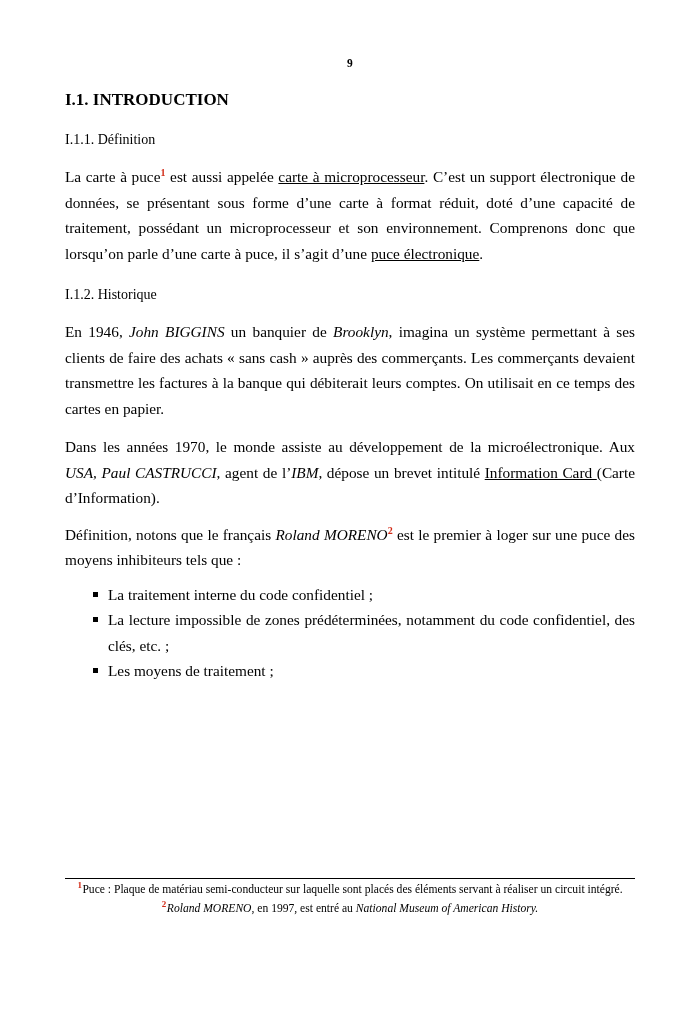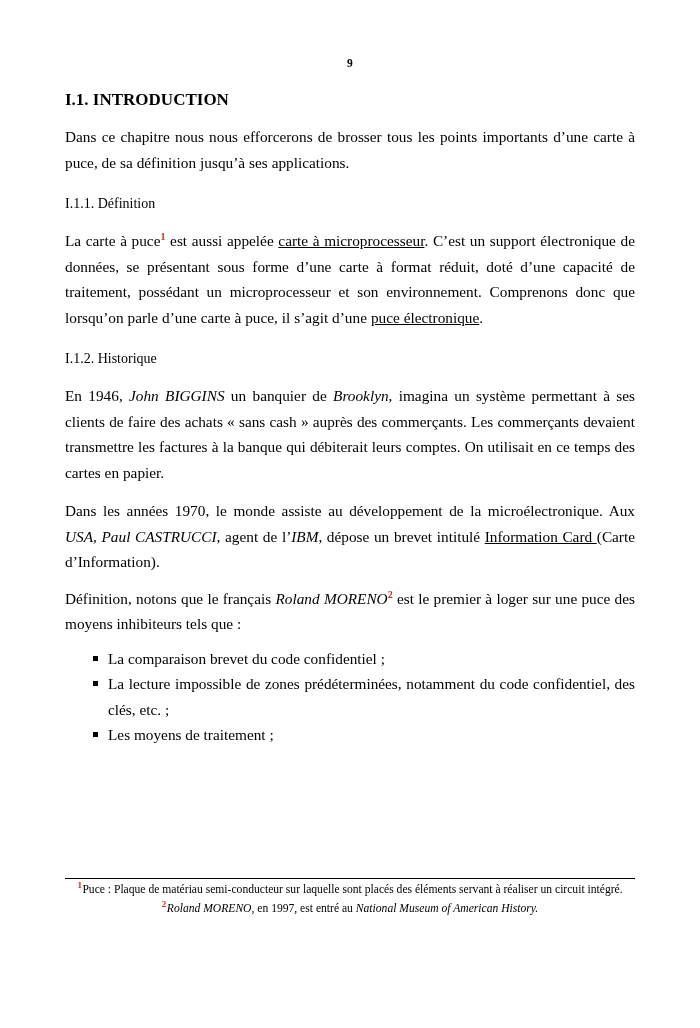--- a/index.html
+++ b/index.html
@@ -124,36 +124,35 @@
 </head>
 <body>
 
 <div class="page">
 
   <div class="page-number">9</div>
 
 
   <h2 class="section-title">I.1. INTRODUCTION</h2>
 
-  <p class="body-text"><span>Dans ce chapitre nous nous efforcerons de brosser tous les points importants d’une carte à puce, de sa définition jusqu’à ses applications.</span></p>
 
   <h3 class="subsection-title">I.1.1.  Définition</h3>
 
   <p class="body-text"><span>La carte à puce</span><sup class="fn-ref">1</sup><span> est aussi appelée </span><span class="ul">carte à microprocesseur</span><span>. C’est un support électronique de données, se présentant sous forme d’une carte à format réduit, doté d’une capacité de traitement, possédant un microprocesseur et son environnement. Comprenons donc que lorsqu’on parle d’une carte à puce, il s’agit d’une </span><span class="ul">puce électronique</span><span>.</span></p>
 
   <h3 class="subsection-title">I.1.2. Historique</h3>
 
   <p class="body-text"><span>En 1946, </span><span class="it">John BIGGINS</span><span> un banquier de </span><span class="it">Brooklyn</span><span>, imagina un système permettant à ses clients de faire des achats «  sans cash » auprès des commerçants. Les commerçants devaient transmettre les factures à la banque qui débiterait leurs comptes. On utilisait en ce temps des cartes en papier.</span></p>
 
   <p class="body-text"><span>Dans les années 1970, le monde assiste au développement de la microélectronique. Aux </span><span class="it">USA, Paul CASTRUCCI</span><span>, agent de l’</span><span class="it">IBM</span><span>, dépose un brevet intitulé </span><span class="ul">Information Card </span><span>(Carte d’Information).</span></p>
 
   <p class="body-text tight"><span>Définition, notons que le français </span><span class="it">Roland MORENO</span><sup class="fn-ref">2</sup><span> est le premier à loger sur une puce des moyens inhibiteurs tels que :</span></p>
 
   <ul class="bullet-list">
-    <li><span class="bullet-glyph"></span><span>La comparaison brevet du code confidentiel ;</span></li>
+    <li><span class="bullet-glyph"></span><span>La traitement interne du code confidentiel ;</span></li>
     <li><span class="bullet-glyph"></span></li>
     <li><span class="bullet-glyph"></span><span>La lecture impossible de zones prédéterminées, notamment du code confidentiel, des clés, etc. ;</span></li>
     <li><span class="bullet-glyph"></span><span>Les moyens de traitement ;</span></li>
   </ul>
 
 </div>
 
 <div class="footnotes">
   <div class="footnote-sep"></div>
   <p class="footnote"><sup class="fn-marker">1</sup><span>Puce : Plaque de matériau semi-conducteur sur laquelle sont placés des éléments servant à réaliser un circuit intégré.</span></p>

